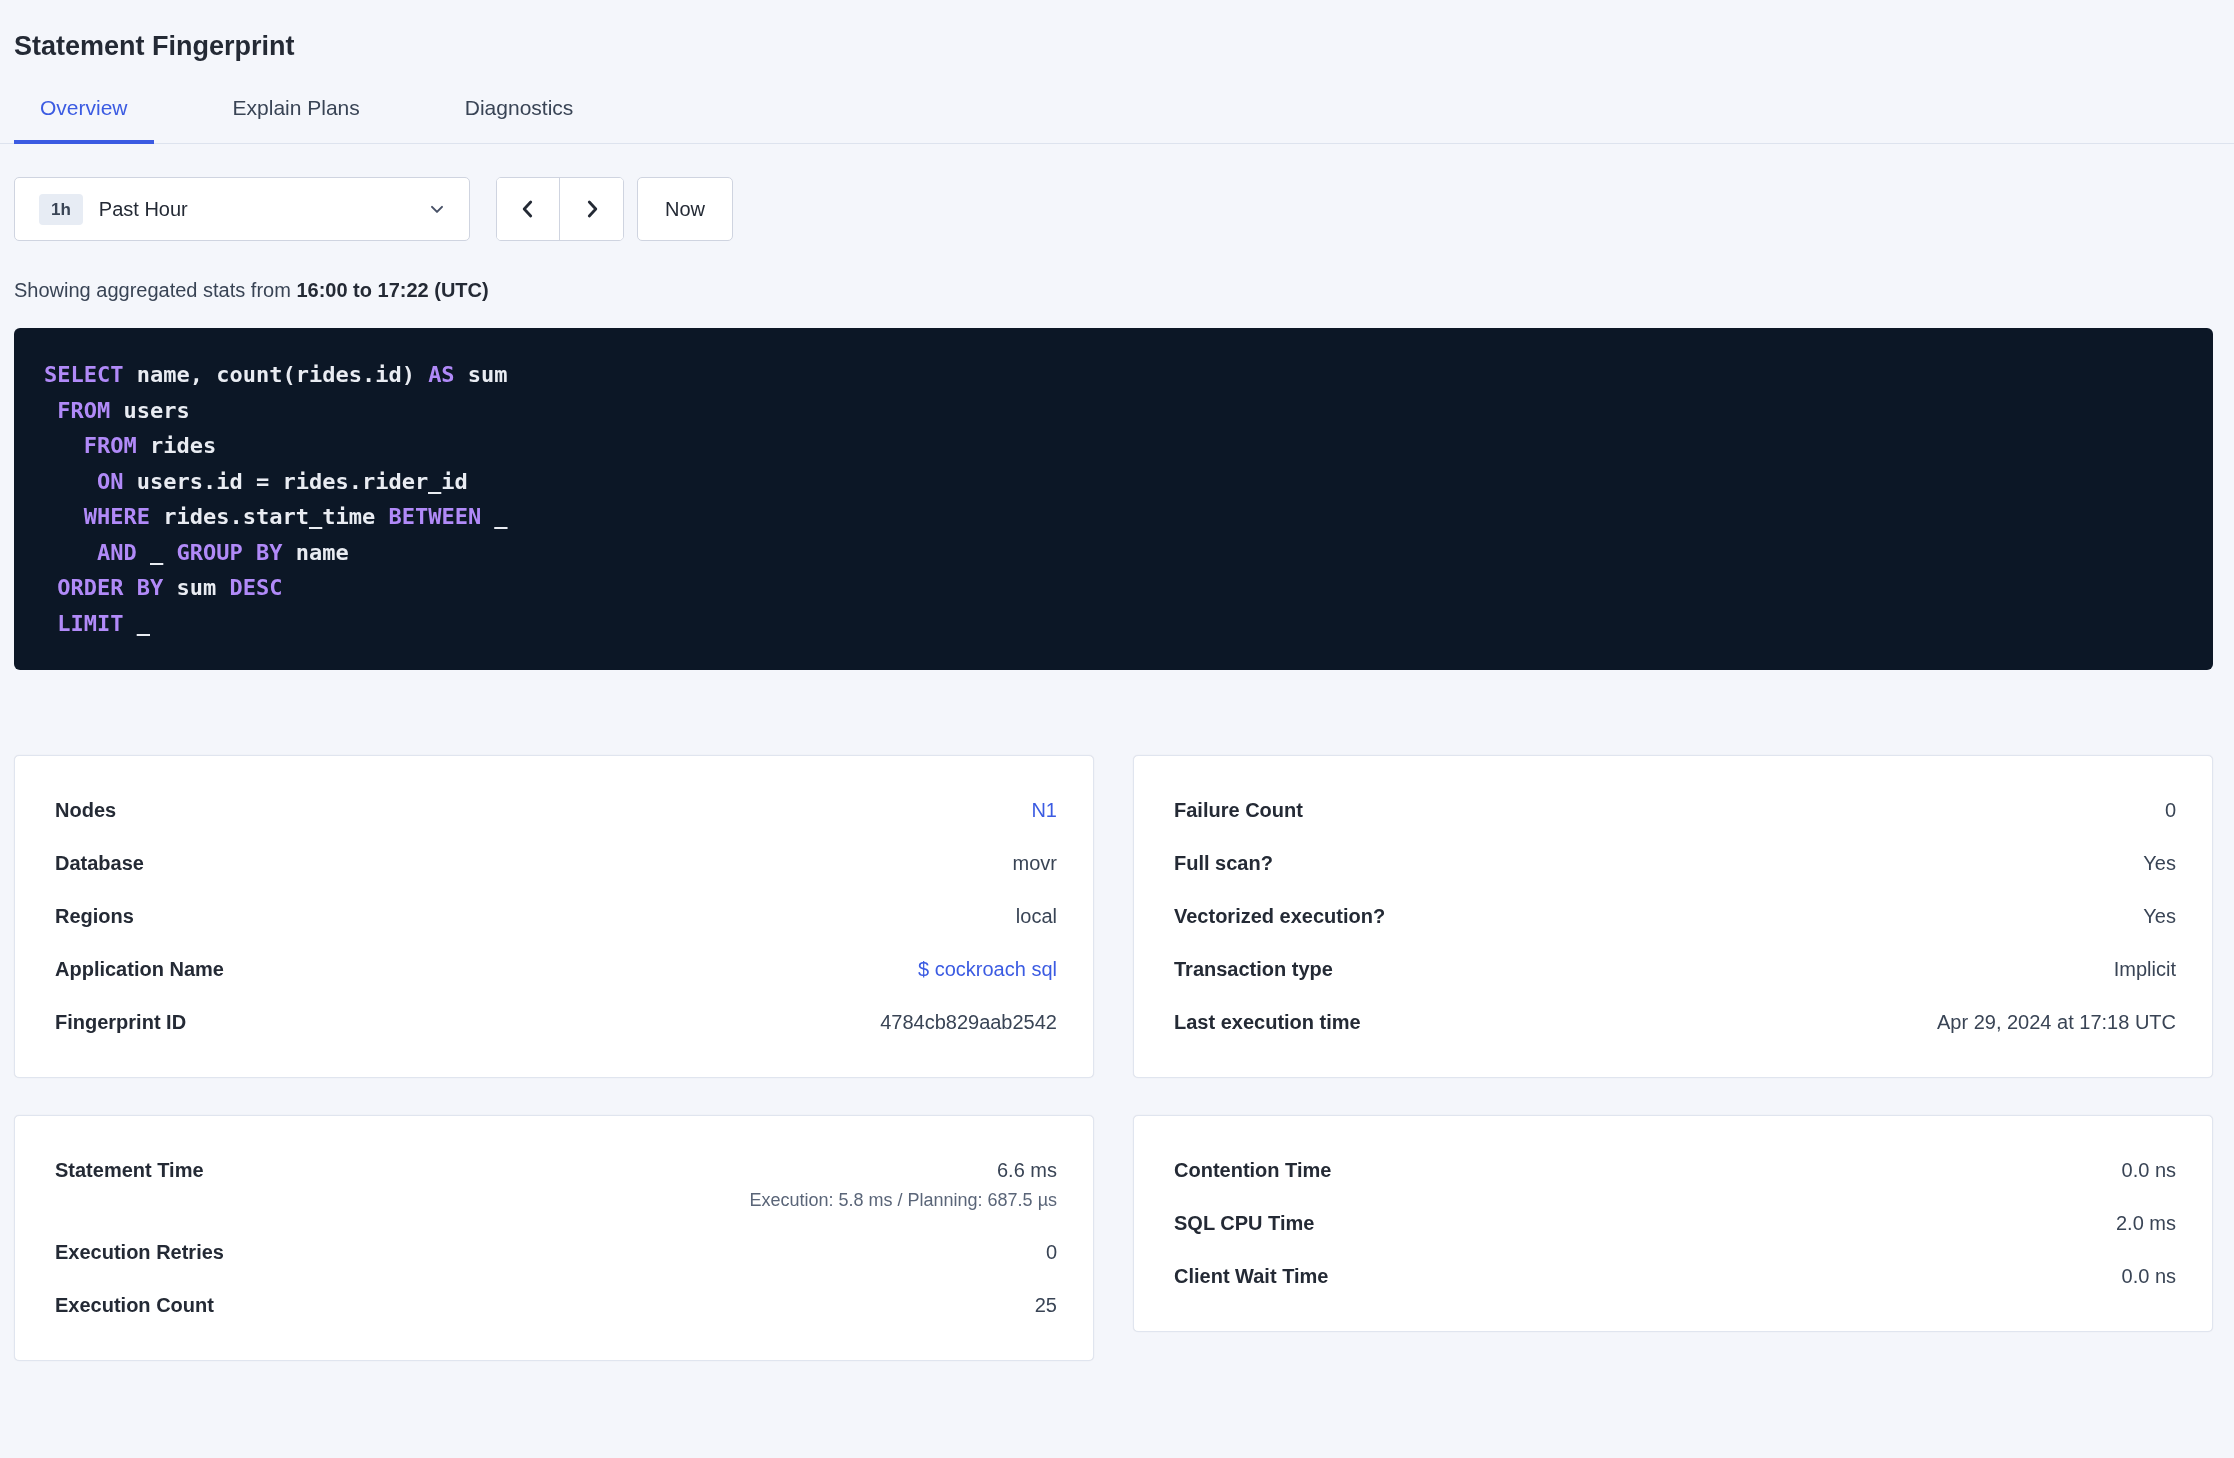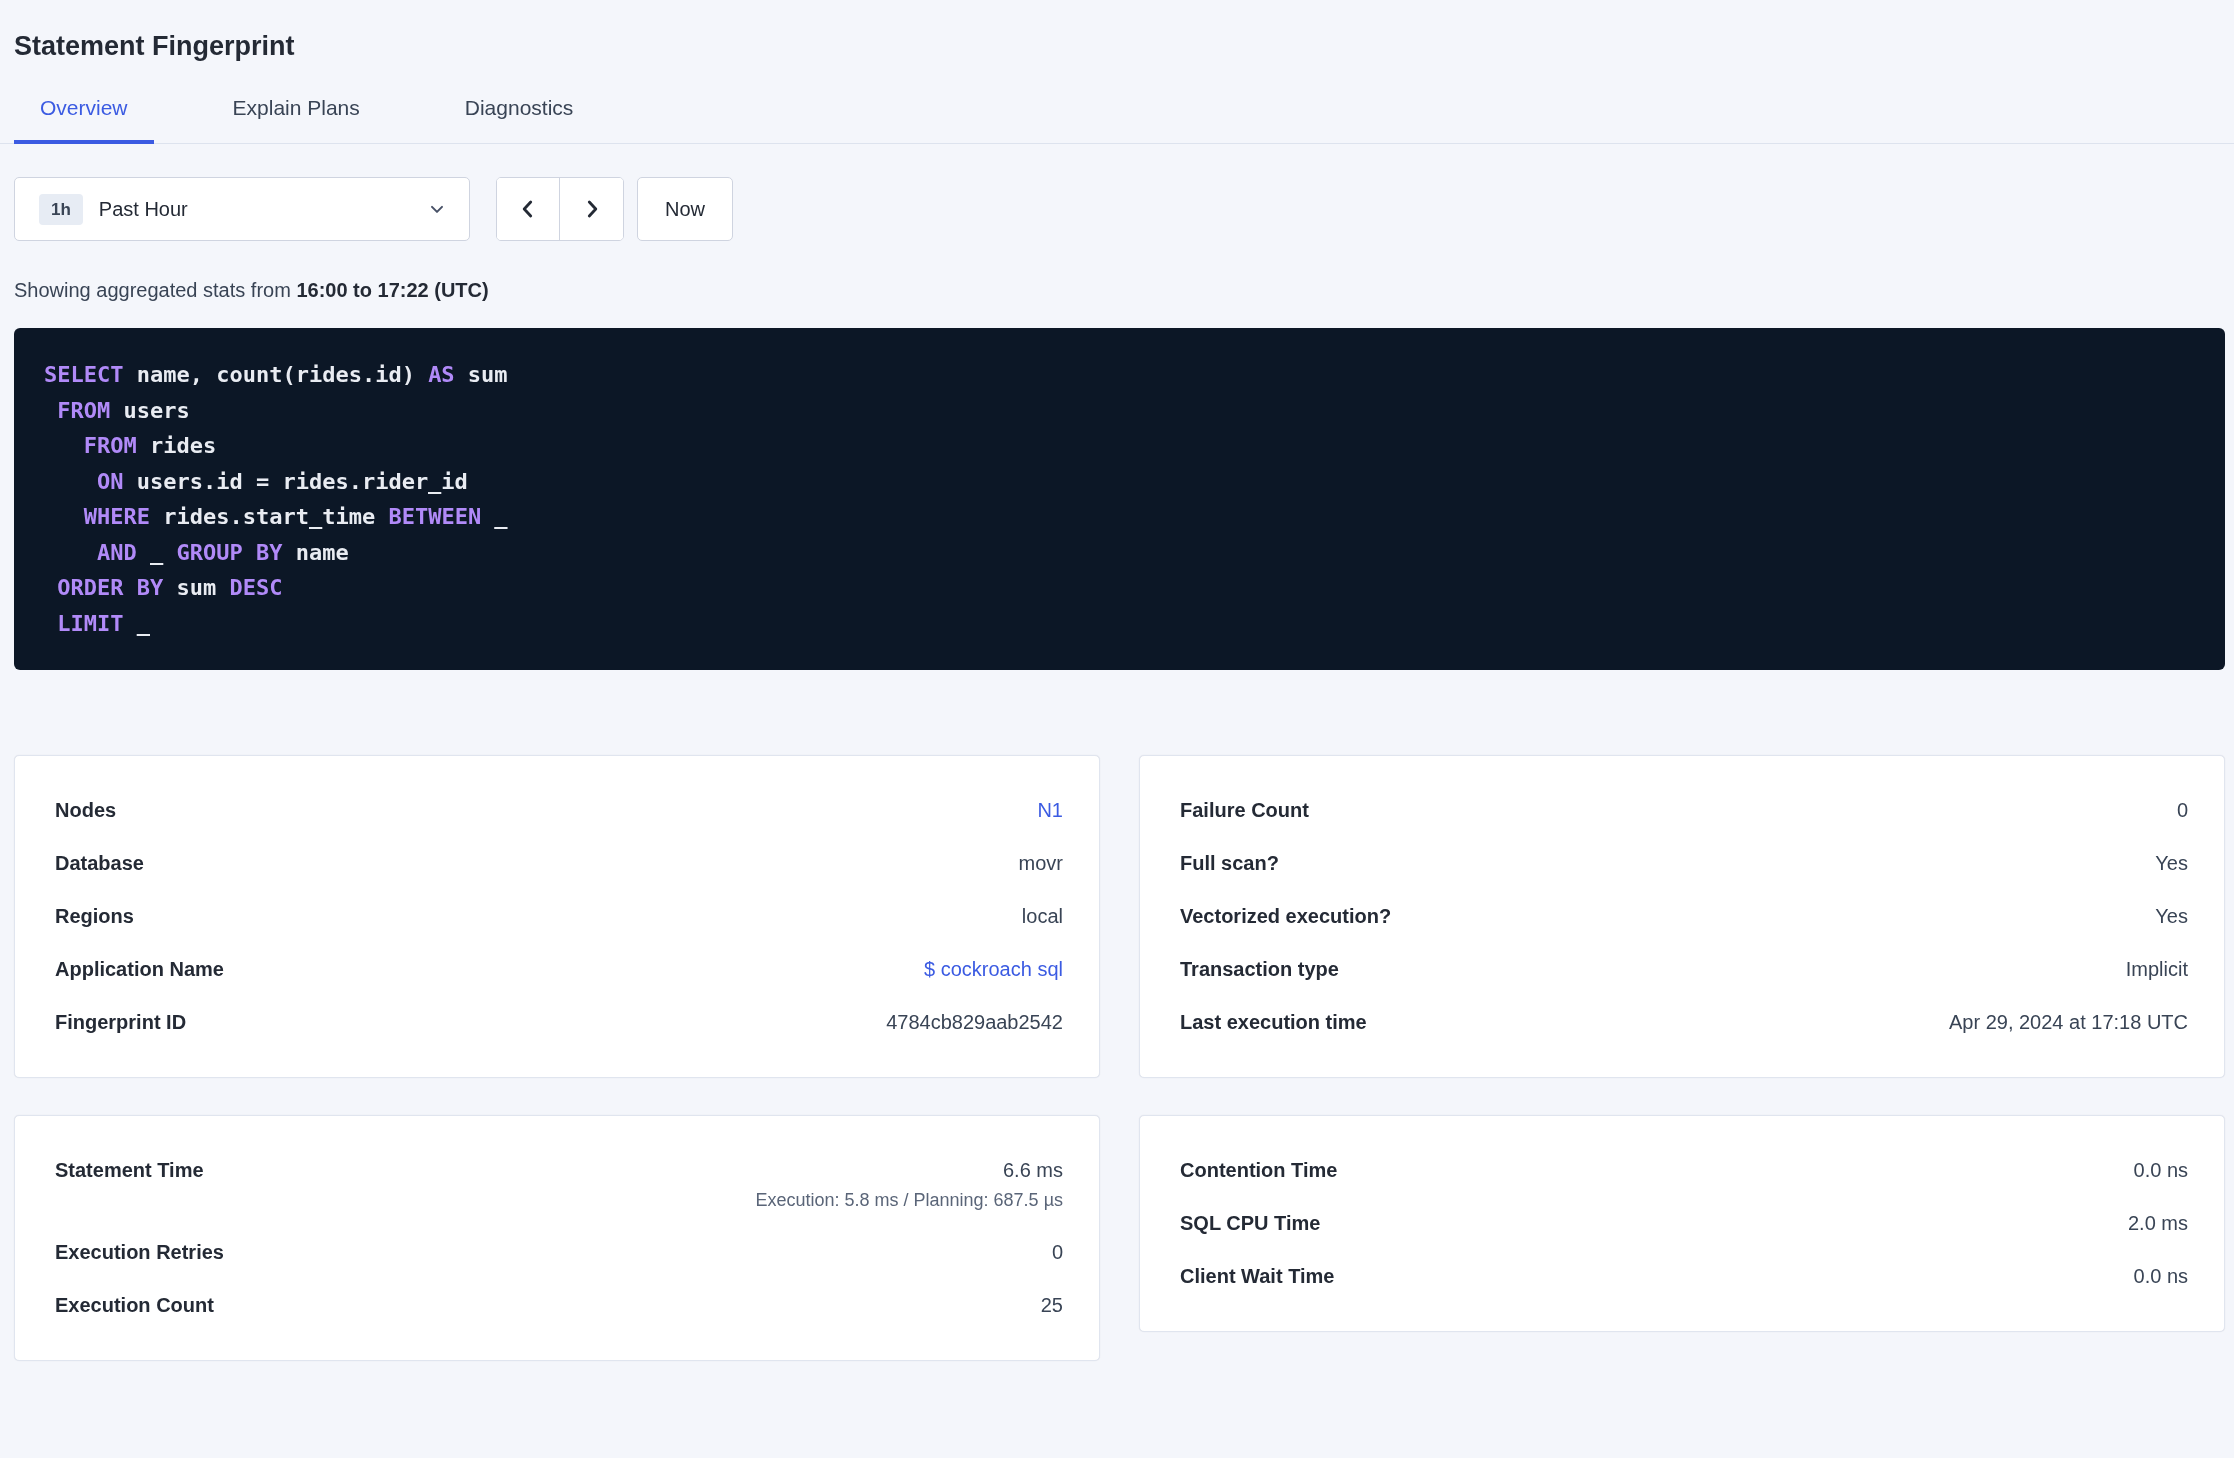--- a/index.html
+++ b/index.html
@@ -15,21 +15,21 @@
   }
   *{box-sizing:border-box;}
   html,body{margin:0;padding:0;}
   body{
     width:2234px;
     min-height:1458px;
     background:var(--page-bg);
     font-family:"Liberation Sans", sans-serif;
     color:var(--text-dark);
   }
-  .page{padding:0 9px 40px 14px;}
+  .page{padding:0 21px 40px 14px;}
 
   h1.page-title{
     margin:28px 0 6px 0;
     font-size:27px;
     line-height:36px;
     font-weight:700;
     color:var(--text-dark);
   }
 
   .tabs-wrap{

